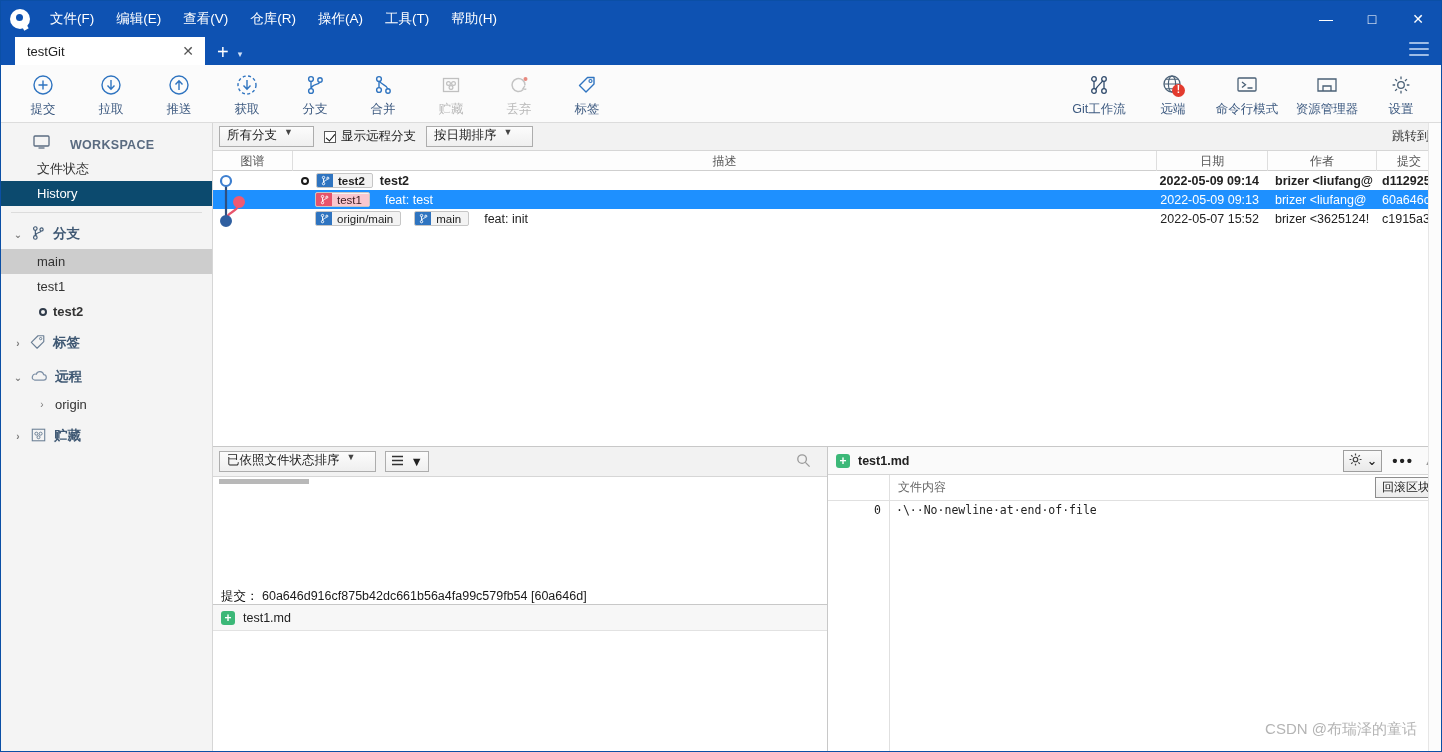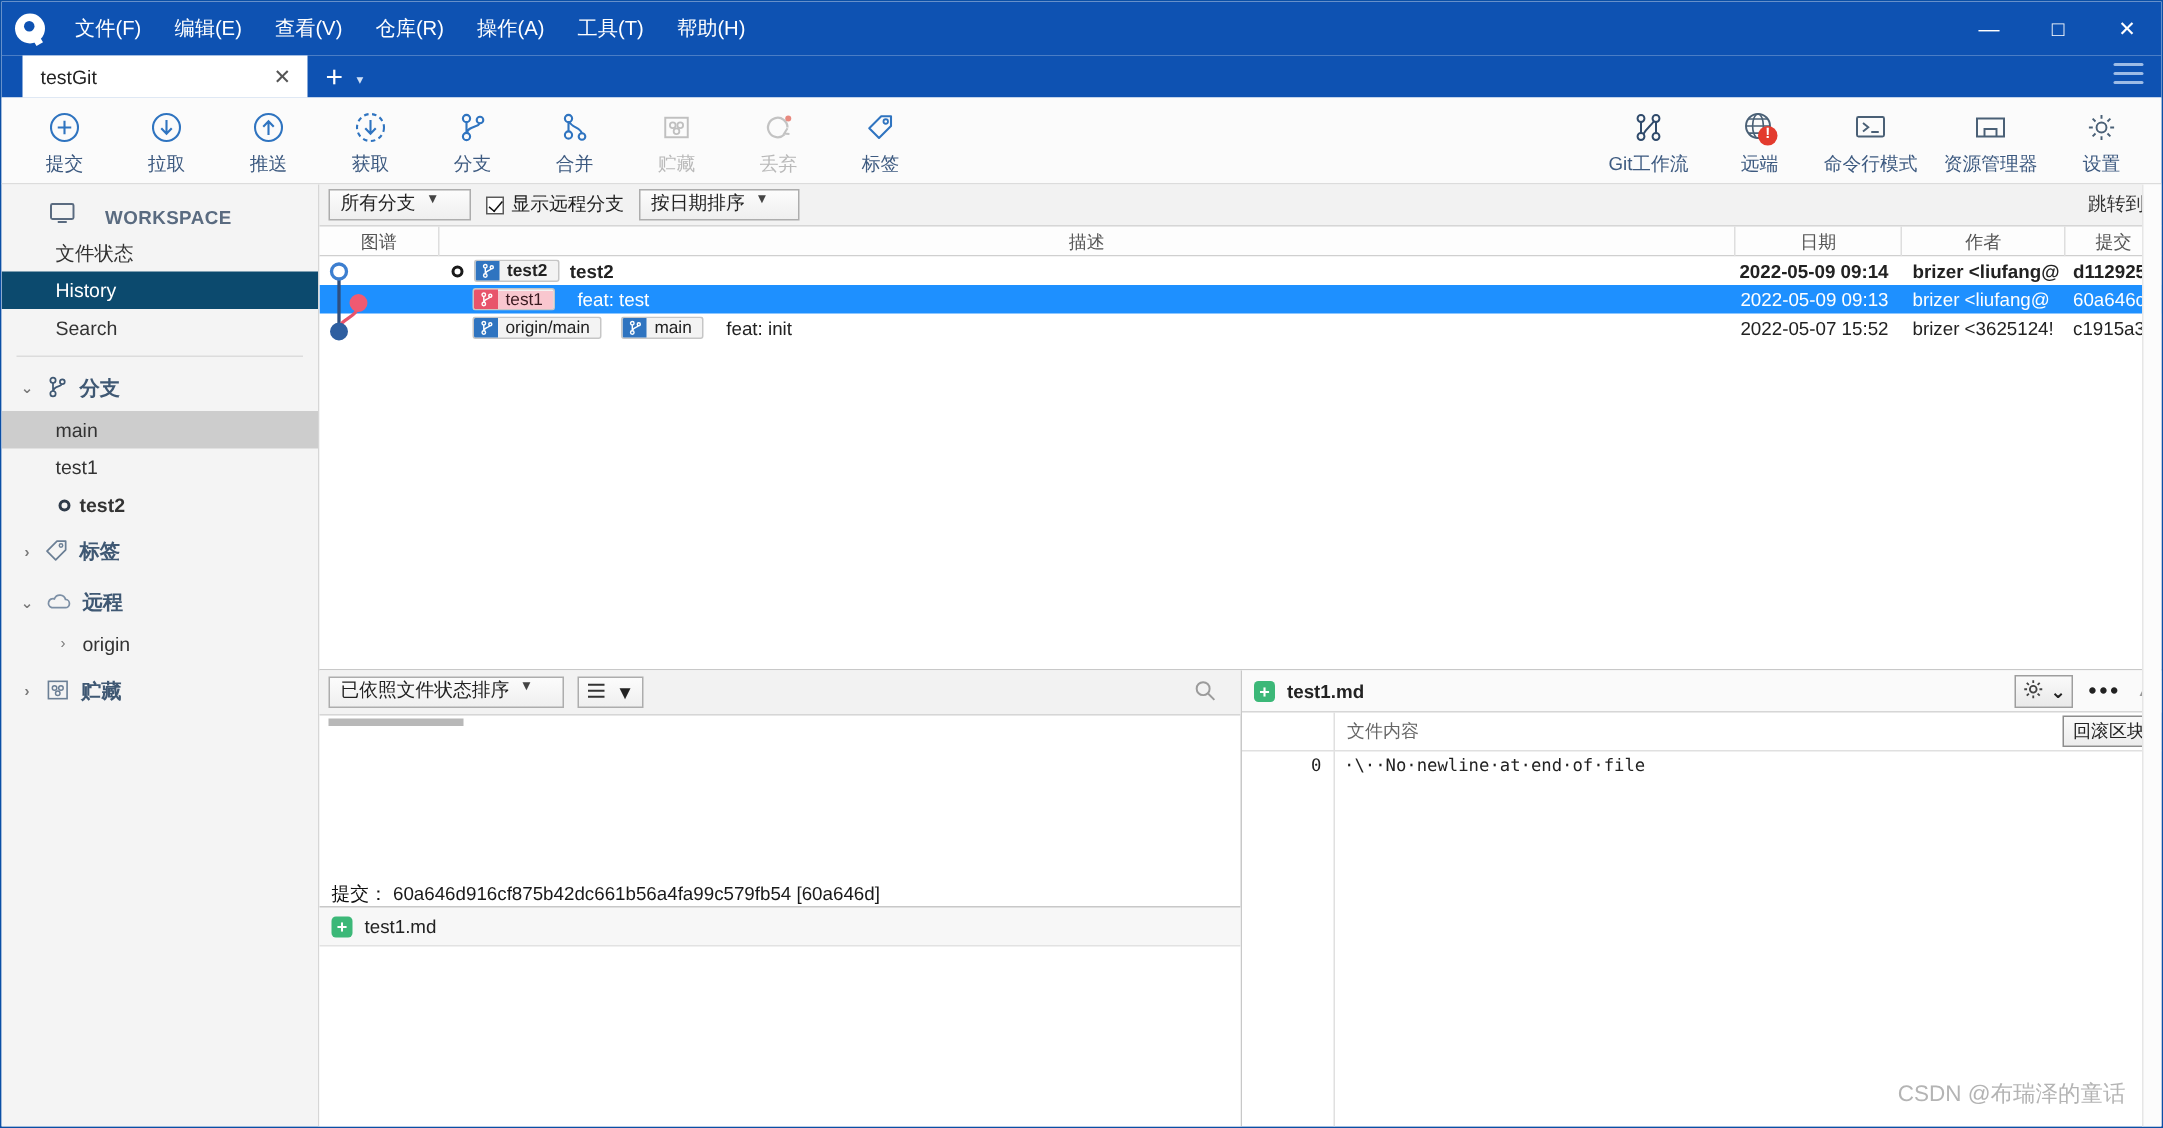--- a/index.html
+++ b/index.html
@@ -619,21 +619,20 @@
         <span>
           <svg width="17" height="14" viewBox="0 0 17 14">
               <rect x="1" y="1" width="15" height="10" rx="1" fill="none" stroke="#5a6b80" stroke-width="1.3"></rect>
               <path d="M5.5 13h6" stroke="#5a6b80" stroke-width="1.3"></path>
             </svg>
         </span>
         <span>WORKSPACE</span>
       </div>
       <div class="sb-row">文件状态</div>
       <div class="sb-row sel-blue">History</div>
-      <div class="sb-row">Search</div>
 
       <div class="sb-div"></div>
 
       <div class="sb-group">
         <span class="caret">⌄</span>
         <span>
           <svg width="16" height="16" viewBox="0 0 18 18">
               <circle cx="6" cy="4" r="2" fill="none" stroke="#3f5873" stroke-width="1.3"></circle>
               <circle cx="6" cy="14" r="2" fill="none" stroke="#3f5873" stroke-width="1.3"></circle>
               <circle cx="13" cy="5" r="1.8" fill="none" stroke="#3f5873" stroke-width="1.3"></circle>

